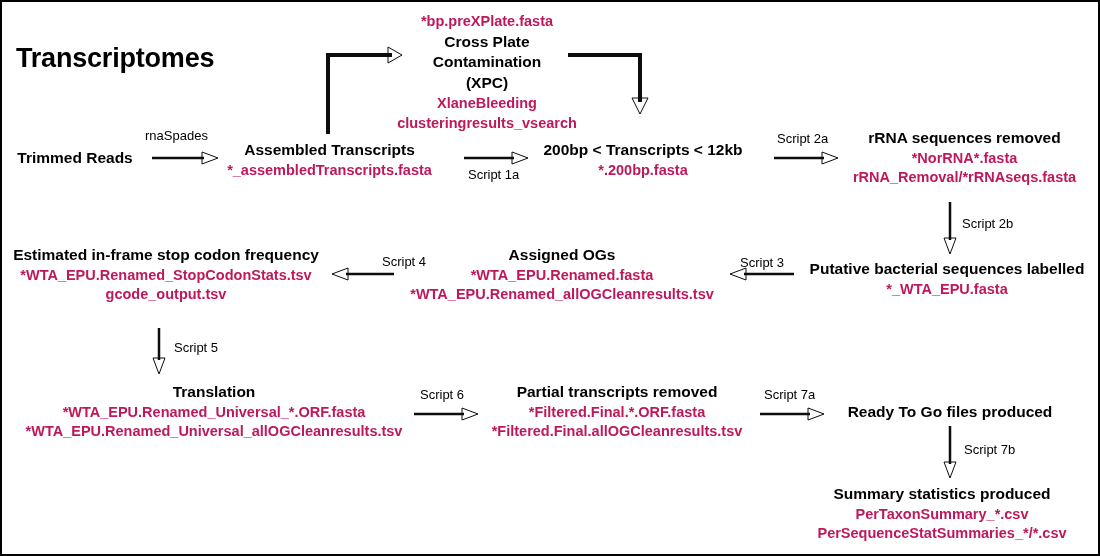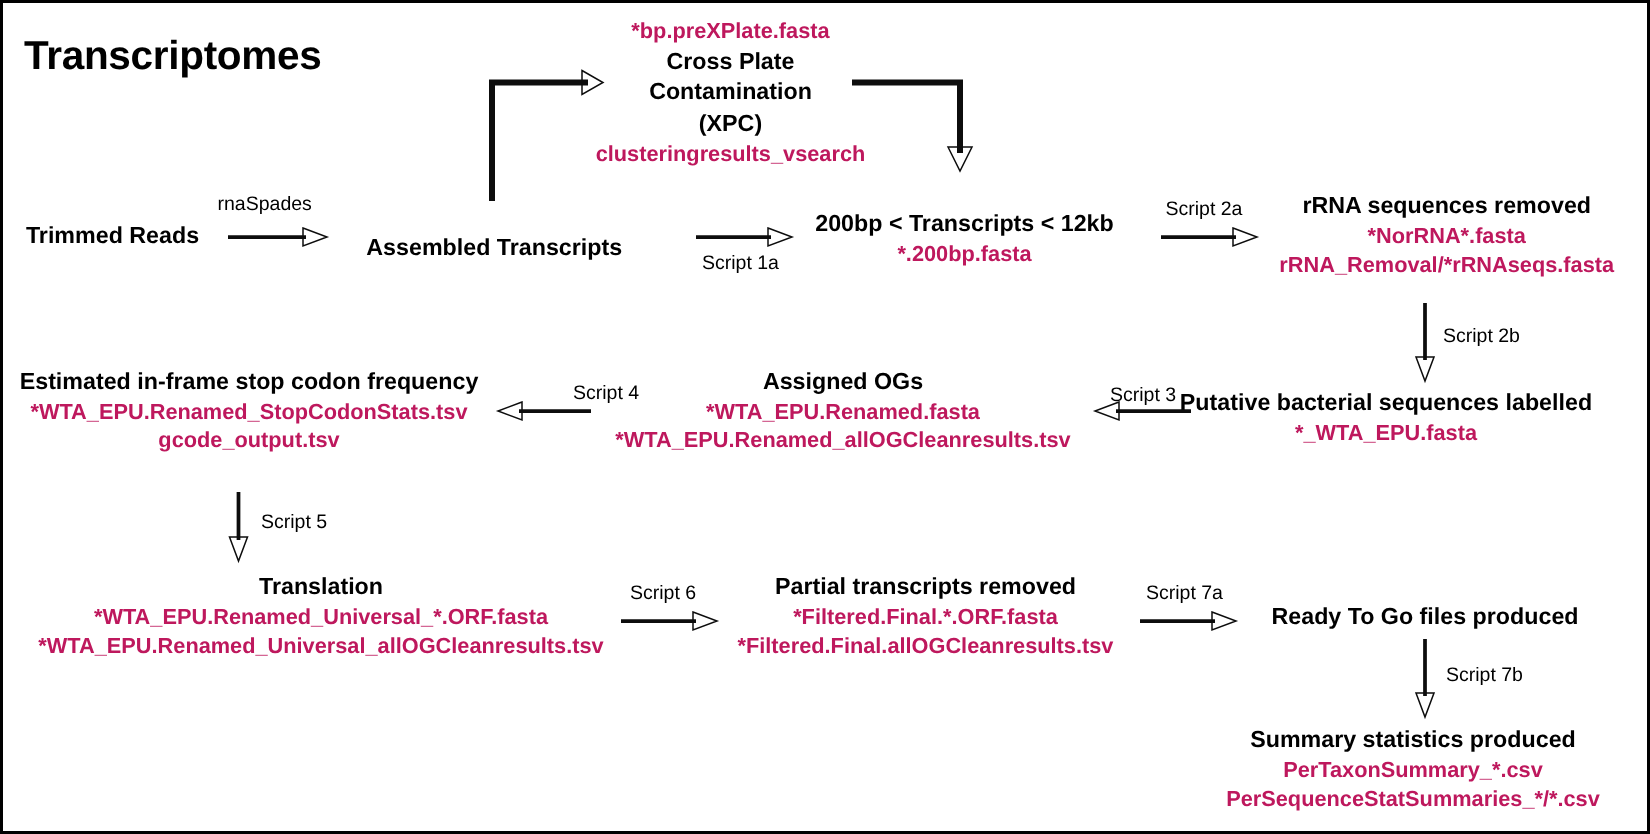--- a/index.html
+++ b/index.html
@@ -32,20 +32,21 @@
     font-weight: bold;
     color: #be185d;
     font-size: 14.5px;
   }
   .page-title {
     position: absolute;
     font-weight: bold;
     color: #000000;
     font-size: 27px;
     letter-spacing: -0.2px;
+    margin-top: 21px;
   }
   .script-label {
     position: absolute;
     font-size: 13px;
     color: #000000;
     font-weight: normal;
     white-space: nowrap;
   }
   .arrow-svg {
     position: absolute;
@@ -61,20 +62,21 @@
 
 <div id="canvas">
 
   <div class="page-title" style="left:14px; top:20px;">Transcriptomes</div>
 
   <div class="node" style="left:365px; top:10px; width:240px;">
     <div class="file">*bp.preXPlate.fasta</div>
     <div class="title-bold">Cross Plate</div>
     <div class="title-bold">Contamination</div>
     <div class="title-bold">(XPC)</div>
+    <div class="file">XlaneBleeding</div>
     <div class="file">clusteringresults_vsearch</div>
   </div>
 
   <svg class="arrow-svg" style="left:320px; top:40px;" width="90" height="100">
     <path d="M6,90 L6,13 L68,13" stroke-width="4" stroke-linecap="square"></path>
     <path d="M66,5 L80,13 L66,21 Z" fill="#0d0d0d" stroke="none"></path>
   </svg>
 
   <svg class="arrow-svg" style="left:566px; top:40px;" width="90" height="80">
     <path d="M2,13 L72,13 L72,58" stroke-width="4" stroke-linecap="square"></path>
@@ -82,22 +84,23 @@
   </svg>
 
   <div class="node title-bold" style="left:8px; top:146px; width:130px;">Trimmed Reads</div>
 
   <div class="script-label" style="left:143px; top:126px;">rnaSpades</div>
   <svg class="arrow-svg" style="left:150px; top:148px;" width="70" height="16">
     <line x1="0" y1="8" x2="52" y2="8" stroke-width="2.5"></line>
     <path d="M50,2 L66,8 L50,14 Z" fill="#0d0d0d" stroke="none"></path>
   </svg>
 
-  <div class="node" style="left:205px; top:154px; width:245px;">
+  <div class="node" style="left:205px; top:138px; width:245px;">
     <div class="title-bold">Assembled Transcripts</div>
+    <div class="file">*_assembledTranscripts.fasta</div>
   </div>
 
   <div class="script-label" style="left:466px; top:129px;margin-top:36px;">Script 1a</div>
   <svg class="arrow-svg" style="left:462px; top:148px;" width="70" height="16">
     <line x1="0" y1="8" x2="50" y2="8" stroke-width="2.5"></line>
     <path d="M48,2 L64,8 L48,14 Z" fill="#0d0d0d" stroke="none"></path>
   </svg>
 
   <div class="node" style="left:528px; top:138px; width:226px;">
     <div class="title-bold">200bp &lt; Transcripts &lt; 12kb</div>
@@ -115,21 +118,21 @@
     <div class="file">*NorRNA*.fasta</div>
     <div class="file">rRNA_Removal/*rRNAseqs.fasta</div>
   </div>
 
   <svg class="arrow-svg" style="left:938px; top:200px;" width="20" height="54">
     <line x1="10" y1="0" x2="10" y2="38" stroke-width="2.5"></line>
     <path d="M4,36 L10,52 L16,36 Z" fill="#0d0d0d" stroke="none"></path>
   </svg>
   <div class="script-label" style="left:960px; top:214px;">Script 2b</div>
 
-  <div class="node" style="left:772px; top:257px; width:300px;">
+  <div class="node" style="left:795px; top:257px; width:300px;">
     <div class="title-bold">Putative bacterial sequences labelled</div>
     <div class="file">*_WTA_EPU.fasta</div>
   </div>
 
   <div class="script-label" style="left:738px; top:253px;">Script 3</div>
   <svg class="arrow-svg" style="left:728px; top:264px;" width="66" height="16">
     <line x1="14" y1="8" x2="64" y2="8" stroke-width="2.5"></line>
     <path d="M16,2 L0,8 L16,14 Z" fill="#0d0d0d" stroke="none"></path>
   </svg>
 

